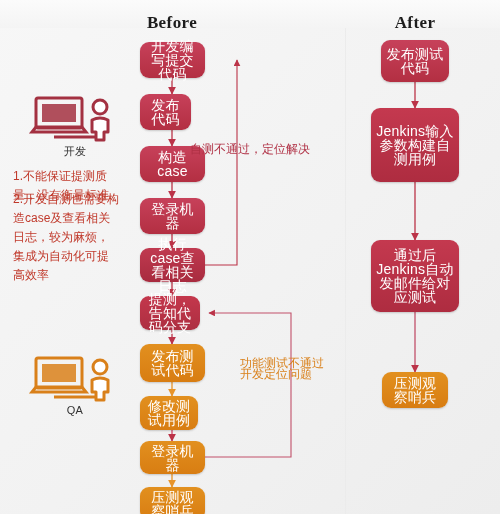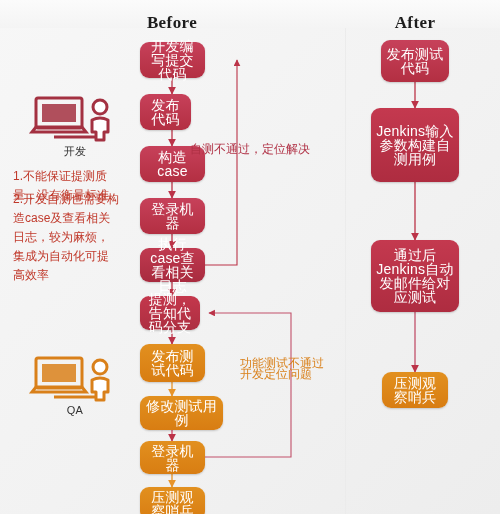--- a/index.html
+++ b/index.html
@@ -99,21 +99,21 @@
   <div class="node" style="left:140px;top:146px;width:65px;height:36px;background:linear-gradient(to bottom,#c7415a,#b32f42);">构造case</div>
 
   <div class="node" style="left:140px;top:198px;width:65px;height:36px;background:linear-gradient(to bottom,#c7415a,#b32f42);">登录机器</div>
 
   <div class="node" style="left:140px;top:248px;width:65px;height:34px;background:linear-gradient(to bottom,#c03a50,#a82b3f);">执行case查看相关日志</div>
 
   <div class="node" style="left:140px;top:296px;width:60px;height:34px;background:linear-gradient(to bottom,#c4374c,#ad2f41);">提测，告知代码分支</div>
 
   <div class="node" style="left:140px;top:344px;width:65px;height:38px;background:linear-gradient(to bottom,#e2901f,#d87d12);">发布测试代码</div>
 
-  <div class="node" style="left:140px;top:396px;width:83px;height:34px;background:linear-gradient(to bottom,#e2901f,#d87d12);">修改测试用例</div>
+  <div class="node" style="left:140px;top:396px;width:58px;height:34px;background:linear-gradient(to bottom,#e2901f,#d87d12);">修改测试用例</div>
 
   <div class="node" style="left:140px;top:441px;width:65px;height:33px;background:linear-gradient(to bottom,#e2901f,#d87d12);">登录机器</div>
 
   <div class="node" style="left:140px;top:487px;width:65px;height:33px;background:linear-gradient(to bottom,#e2901f,#d87d12);">压测观察哨兵</div>
 
   <div class="lbl" style="left:250px;top:144px;color:#b03145;">自测不通过，定位解决</div>
 
   <div class="lbl" style="left:250px;top:358px;color:#d9801a;white-space:pre;margin-left:32px;">功能测试不通过
 开发定位问题</div>
 

